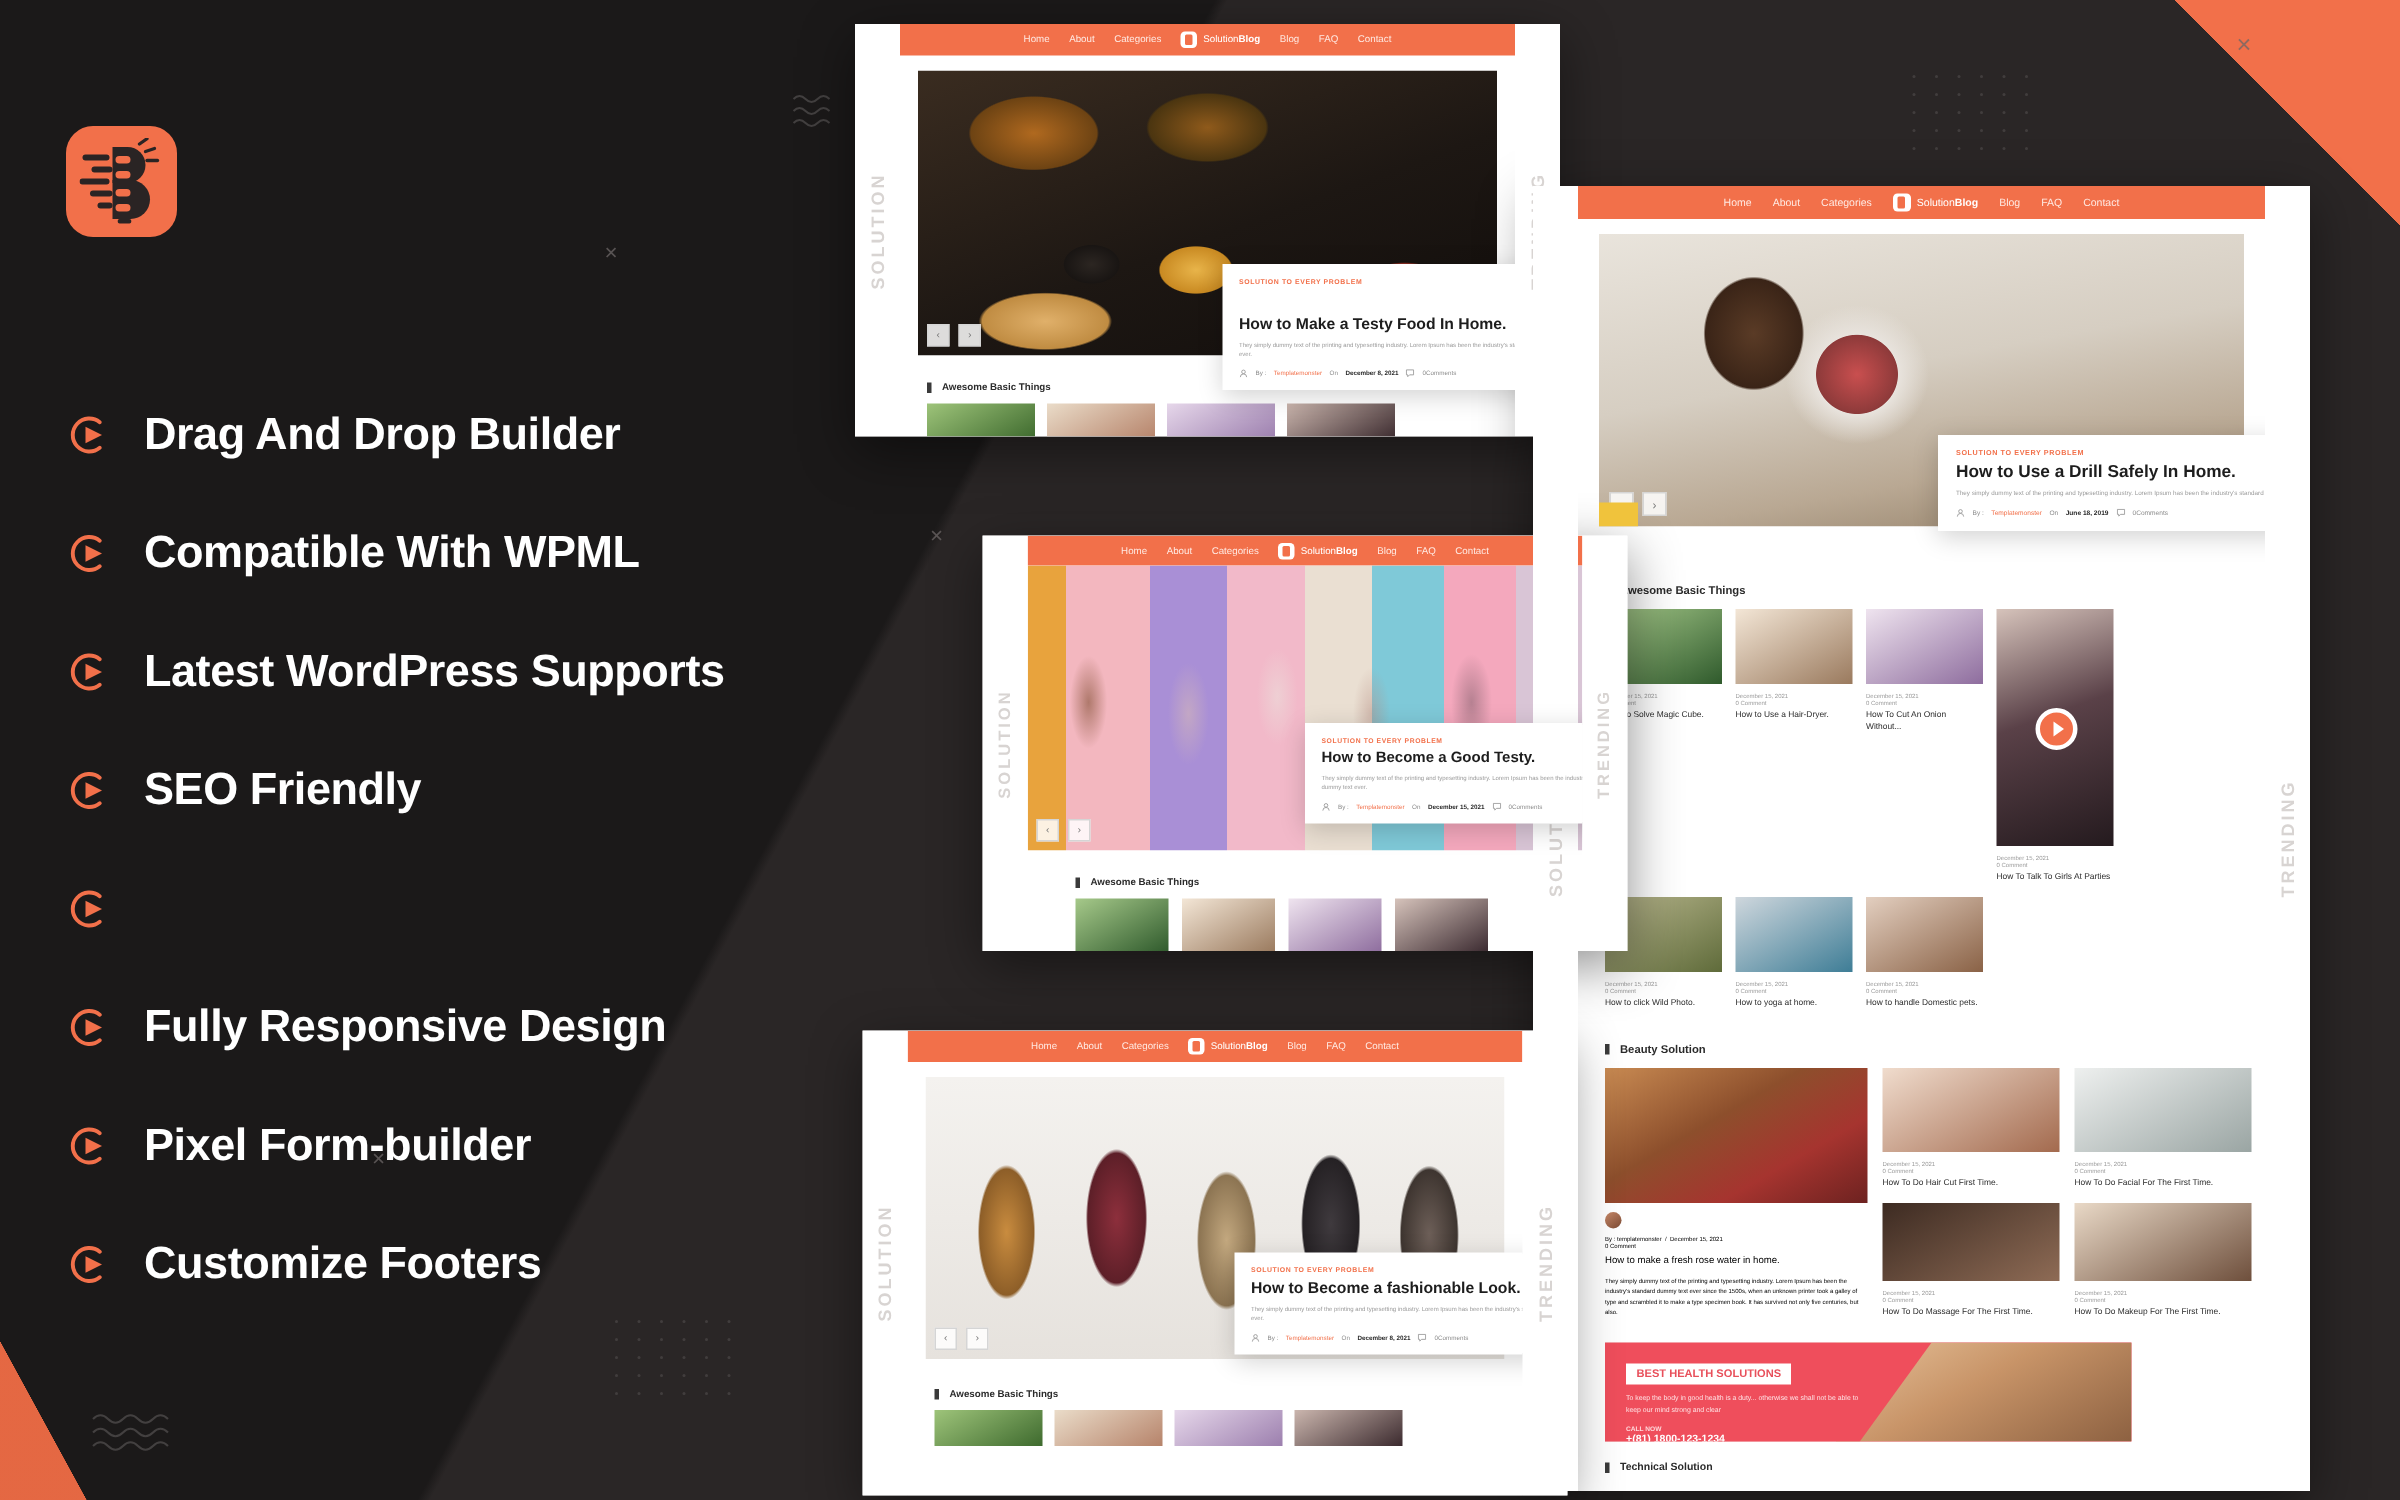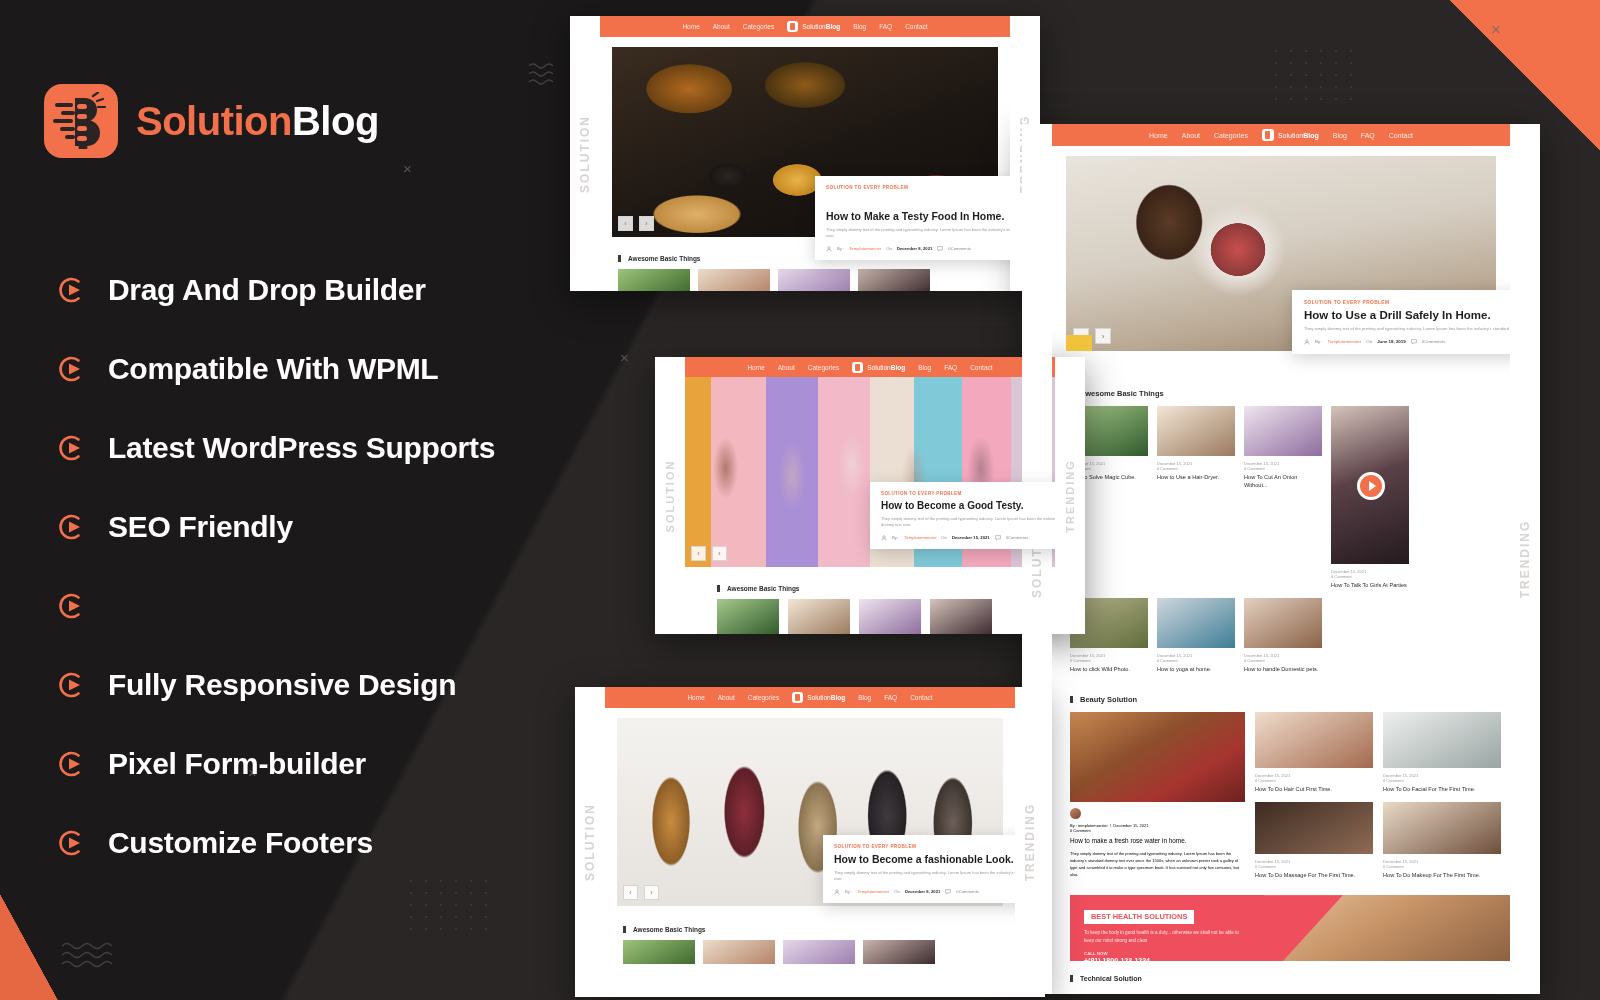--- a/index.html
+++ b/index.html
@@ -35,21 +35,21 @@
   .brand{position:absolute;left:44px;top:84px;display:flex;align-items:center;gap:18px;}
   .brand-mark{
     width:74px;height:74px;border-radius:18px;background:#f2704a;
     position:relative;flex:none;
   }
   .brand-mark svg{position:absolute;left:9px;top:8px;}
   .brand-text{font-size:40px;font-weight:700;letter-spacing:-.5px;white-space:nowrap;}
   .brand-text .b1{color:#f2704a;}
   .brand-text .b2{color:#ffffff;}
 
-  .features{position:absolute;left:56px;top:250px;width:640px;}
+  .features{position:absolute;left:44px;top:250px;width:640px;}
   .feature{display:flex;align-items:center;gap:22px;height:79px;}
   .feat-icon{width:30px;height:30px;flex:none;position:relative;}
   .feat-label{
     color:#ffffff;font-size:30px;font-weight:700;letter-spacing:-.3px;white-space:nowrap;
   }
 
   
   .mock{position:absolute;background:#ffffff;box-shadow:0 10px 34px rgba(0,0,0,.45);overflow:hidden;}
   .mock-side{
     position:absolute;top:0;bottom:0;width:30px;background:#ffffff;
@@ -227,23 +227,20 @@
         <rect x="7" y="35" width="15" height="4" rx="2"></rect>
         <rect x="12" y="43" width="10" height="4" rx="2"></rect>
       </g>
       <g stroke="#2a2424" stroke-width="2.2" stroke-linecap="round">
         <path d="M40 4 L45 0.5"></path>
         <path d="M44 9 L50 7"></path>
         <path d="M45 15 L52 15"></path>
       </g>
     </svg>
   </div>
-  <div class="brand-text">
-    <span class="b1">Solution</span><span class="b2">Blog</span>
-  </div>
 </div>
 
 <div class="features" id="feature-list">
     <div class="feature">
       <span class="feat-icon"><svg width="30" height="30" viewBox="0 0 30 30">
           <path d="M22.5 6.5 A11 11 0 1 0 22.5 23.5" fill="none" stroke="#f2704a" stroke-width="2.6" stroke-linecap="round"></path>
           <path d="M13 9.5 L24 15 L13 20.5 Z" fill="#f2704a"></path>
         </svg></span>
       <span class="feat-label">Drag And Drop Builder</span>
     </div>
@@ -509,21 +506,21 @@
         </div>
         <div class="tile">
           <span class="ph" style="height:52px;background:linear-gradient(150deg,#e9d9c7,#6e4f3c);"></span>
           <div class="dt" style="font-size:4px;margin-top:5px;">December 15, 2021</div>
           <div class="dt" style="font-size:4px;">0 Comment</div>
           <div class="ti" style="font-size:5.6px;margin-top:3px;line-height:1.35;">How To Do Makeup For The First Time.</div>
         </div>
       </div>
     </div>
 
-    <div class="health" style="margin:16px 0 0 18px;width:440px;height:66px;">
+    <div class="health" style="margin:16px 0 0 18px;width:351px;height:66px;">
       <div style="position:absolute;right:0;top:0;bottom:0;width:56%;background:linear-gradient(150deg,#e7c39b 0%,#c89468 45%,#8d6141 100%);"></div>
       <div style="position:absolute;left:0;top:0;bottom:0;width:62%;background:#ef4e5c;clip-path:polygon(0 0,100% 0,78% 100%,0 100%);"></div>
       <div style="position:absolute;left:14px;top:10px;z-index:3;">
         <div class="hbadge" style="font-size:7.4px;padding:2.5px 7px;">BEST HEALTH SOLUTIONS</div>
         <div class="hp" style="font-size:4.6px;line-height:1.75;margin-top:5px;max-width:160px;">To keep the body in good health is a duty... otherwise we shall not be able to keep our mind strong and clear</div>
         <div class="hcall" style="font-size:4.4px;margin-top:6px;">CALL NOW</div>
         <div class="hnum" style="font-size:7px;margin-top:1px;">+(81) 1800-123-1234</div>
       </div>
     </div>
 

